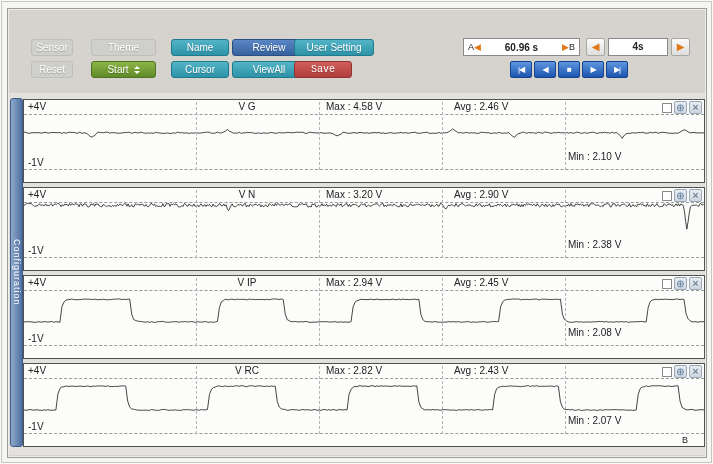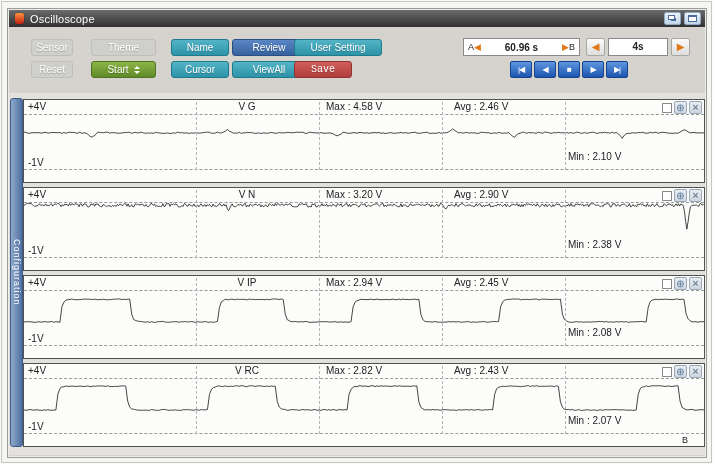--- a/index.html
+++ b/index.html
@@ -26,21 +26,21 @@
   
   .btn { position:absolute; height:17px; border-radius:3px; color:#FFF; font-size:10px;
          font-family:"Liberation Sans",sans-serif; display:flex; align-items:center; justify-content:center;
          text-shadow:0 1px 1px rgba(0,0,0,.25); cursor:pointer; border:1px solid transparent; }
   .r1 { top:30px; } .r2 { top:52px; }
   .c1 { left:23px;  width:42px; }
   .c2 { left:83px;  width:65px; }
   .c3 { left:163px; width:58px; }
   .c4 { left:224px; width:74px; }
   .c5 { left:286px; width:58px; }
-  .c5w{ left:286px; width:88px; }
+  .c5w{ left:286px; width:80px; }
   .disabled { background:#CFCFCC; border-color:#BEBEBA; }
   .teal  { background:linear-gradient(#53B4C6,#2D93A8); border-color:#1F7A8C; }
   .blue  { background:linear-gradient(#5B87C6,#35619E); border-color:#2A4E84; }
   .green { background:linear-gradient(#8CB445,#5F8A28); border-color:#4E7420;text-align:center; }
   .red   { background:linear-gradient(#D05F5C,#B03E3C); border-color:#933231;font-family:Liberation Mono, monospace; }
   .spin { display:inline-flex; flex-direction:column; gap:2px; margin-left:5px; }
   .spin i { display:block; width:0; height:0; border-left:3px solid transparent; border-right:3px solid transparent; }
   .spin .su { border-bottom:3px solid #FFF; }
   .spin .sd { border-top:3px solid #FFF; }
 
@@ -89,32 +89,20 @@
   .ig { font-size:10px; color:#5A7A9A; line-height:1; }
   .xg { font-size:11px; font-weight:bold; color:#7A8A9A; }
   .bmark { position:absolute; right:16px; bottom:1px; font-size:9px; color:#222; }
 </style>
 </head>
 <body>
 
 <div class="outer">
   <div class="window">
 
-    <div class="titlebar">
-      <span class="appicon"></span>
-      <span class="title">Oscilloscope</span>
-      <span class="tb-btns">
-        <span class="tb-btn">
-            <i class="g1"></i>
-          </span>
-        <span class="tb-btn">
-            <i class="g2"></i>
-          </span>
-      </span>
-    </div>
 
     <button class="btn disabled r1 c1">Sensor</button>
     <button class="btn disabled r1 c2">Theme</button>
     <button class="btn teal r1 c3">Name</button>
     <button class="btn blue r1 c4">Review</button>
     <button class="btn teal r1 c5w">User Setting</button>
 
     <button class="btn disabled r2 c1">Reset</button>
     <button class="btn green r2 c2">
       <span>Start</span>

